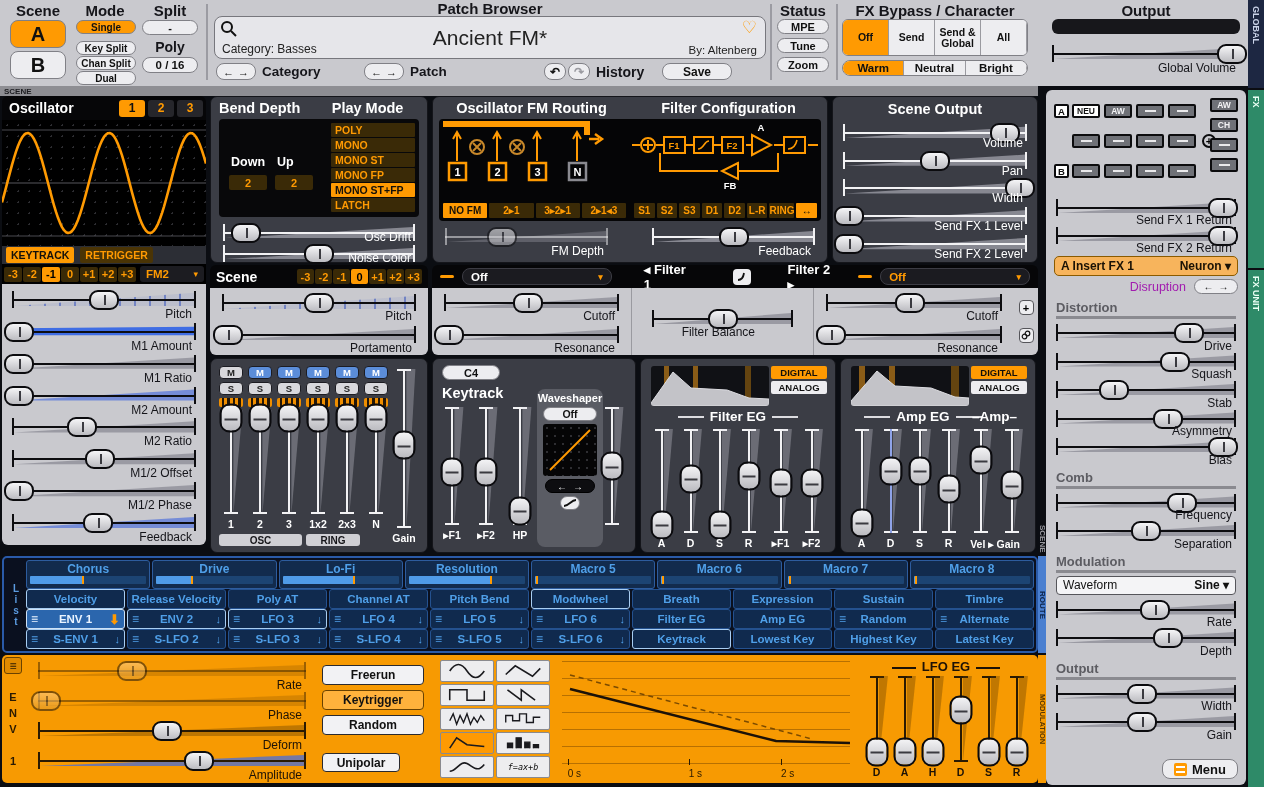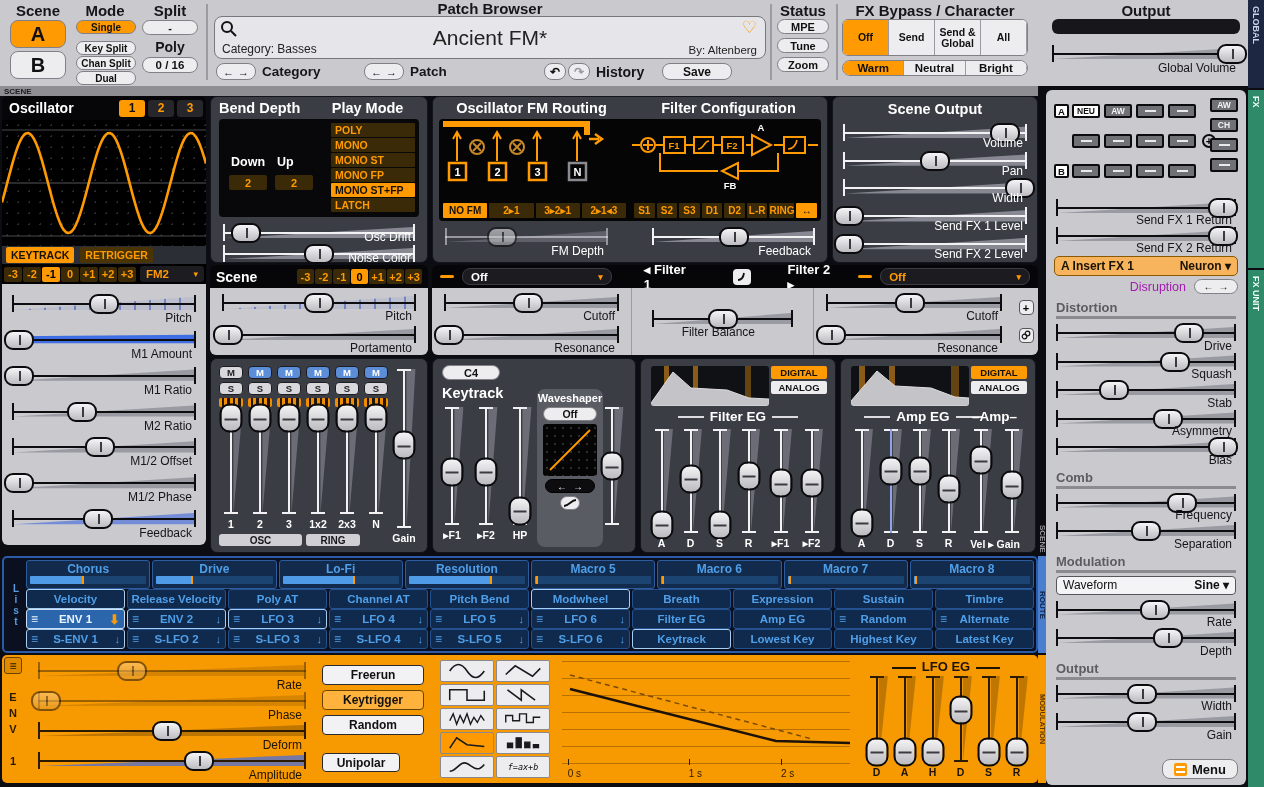--- a/index.html
+++ b/index.html
@@ -319,20 +319,30 @@
       <div class="bd">
         <i class="tl"></i>
         <i class="tr"></i>
         <b class="wedge"></b>
         <b class="track"></b>
         <span class="hnd" style="left: 4%;"></span>
       </div>
       <div class="lab">M1 Ratio</div>
     </div>
 
+    <div class="hsl blue">
+      <div class="bd">
+        <i class="tl"></i>
+        <i class="tr"></i>
+        <b class="wedge"></b>
+        <b class="track"></b>
+        <span class="hnd" style="left: 4%;"></span>
+      </div>
+      <div class="lab">M2 Amount</div>
+    </div>
 
     <div class="hsl">
       <div class="bd">
         <i class="tl"></i>
         <i class="tr"></i>
         <b class="wedge"></b>
         <b class="track"></b>
         <span class="hnd" style="left: 38%;"></span>
       </div>
       <div class="lab">M2 Ratio</div>

